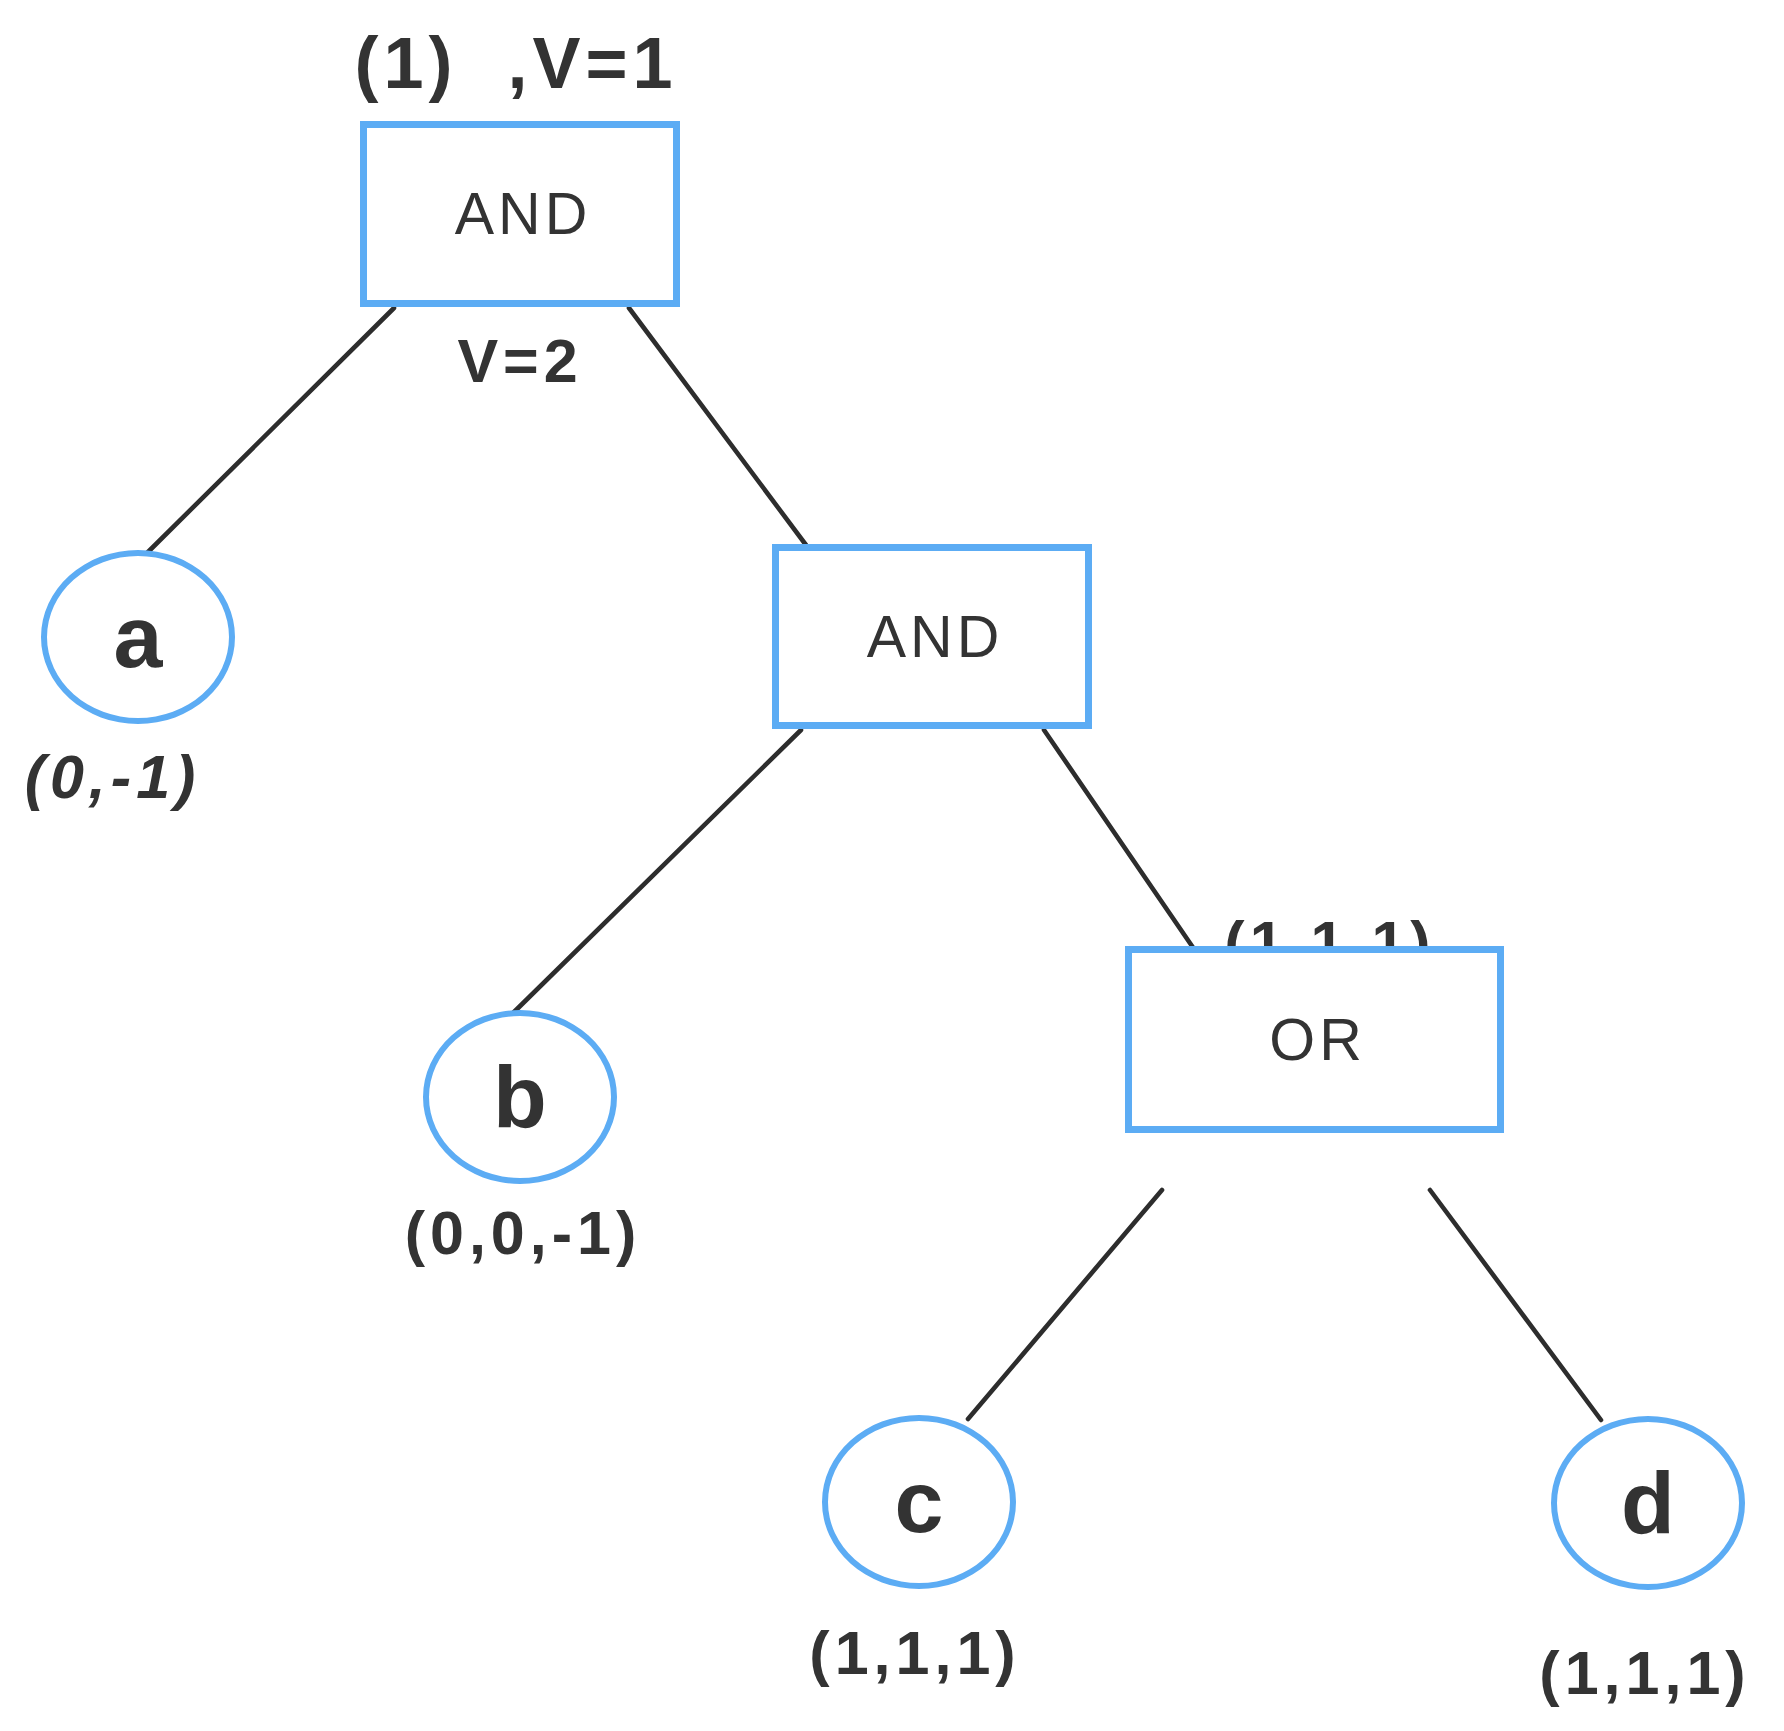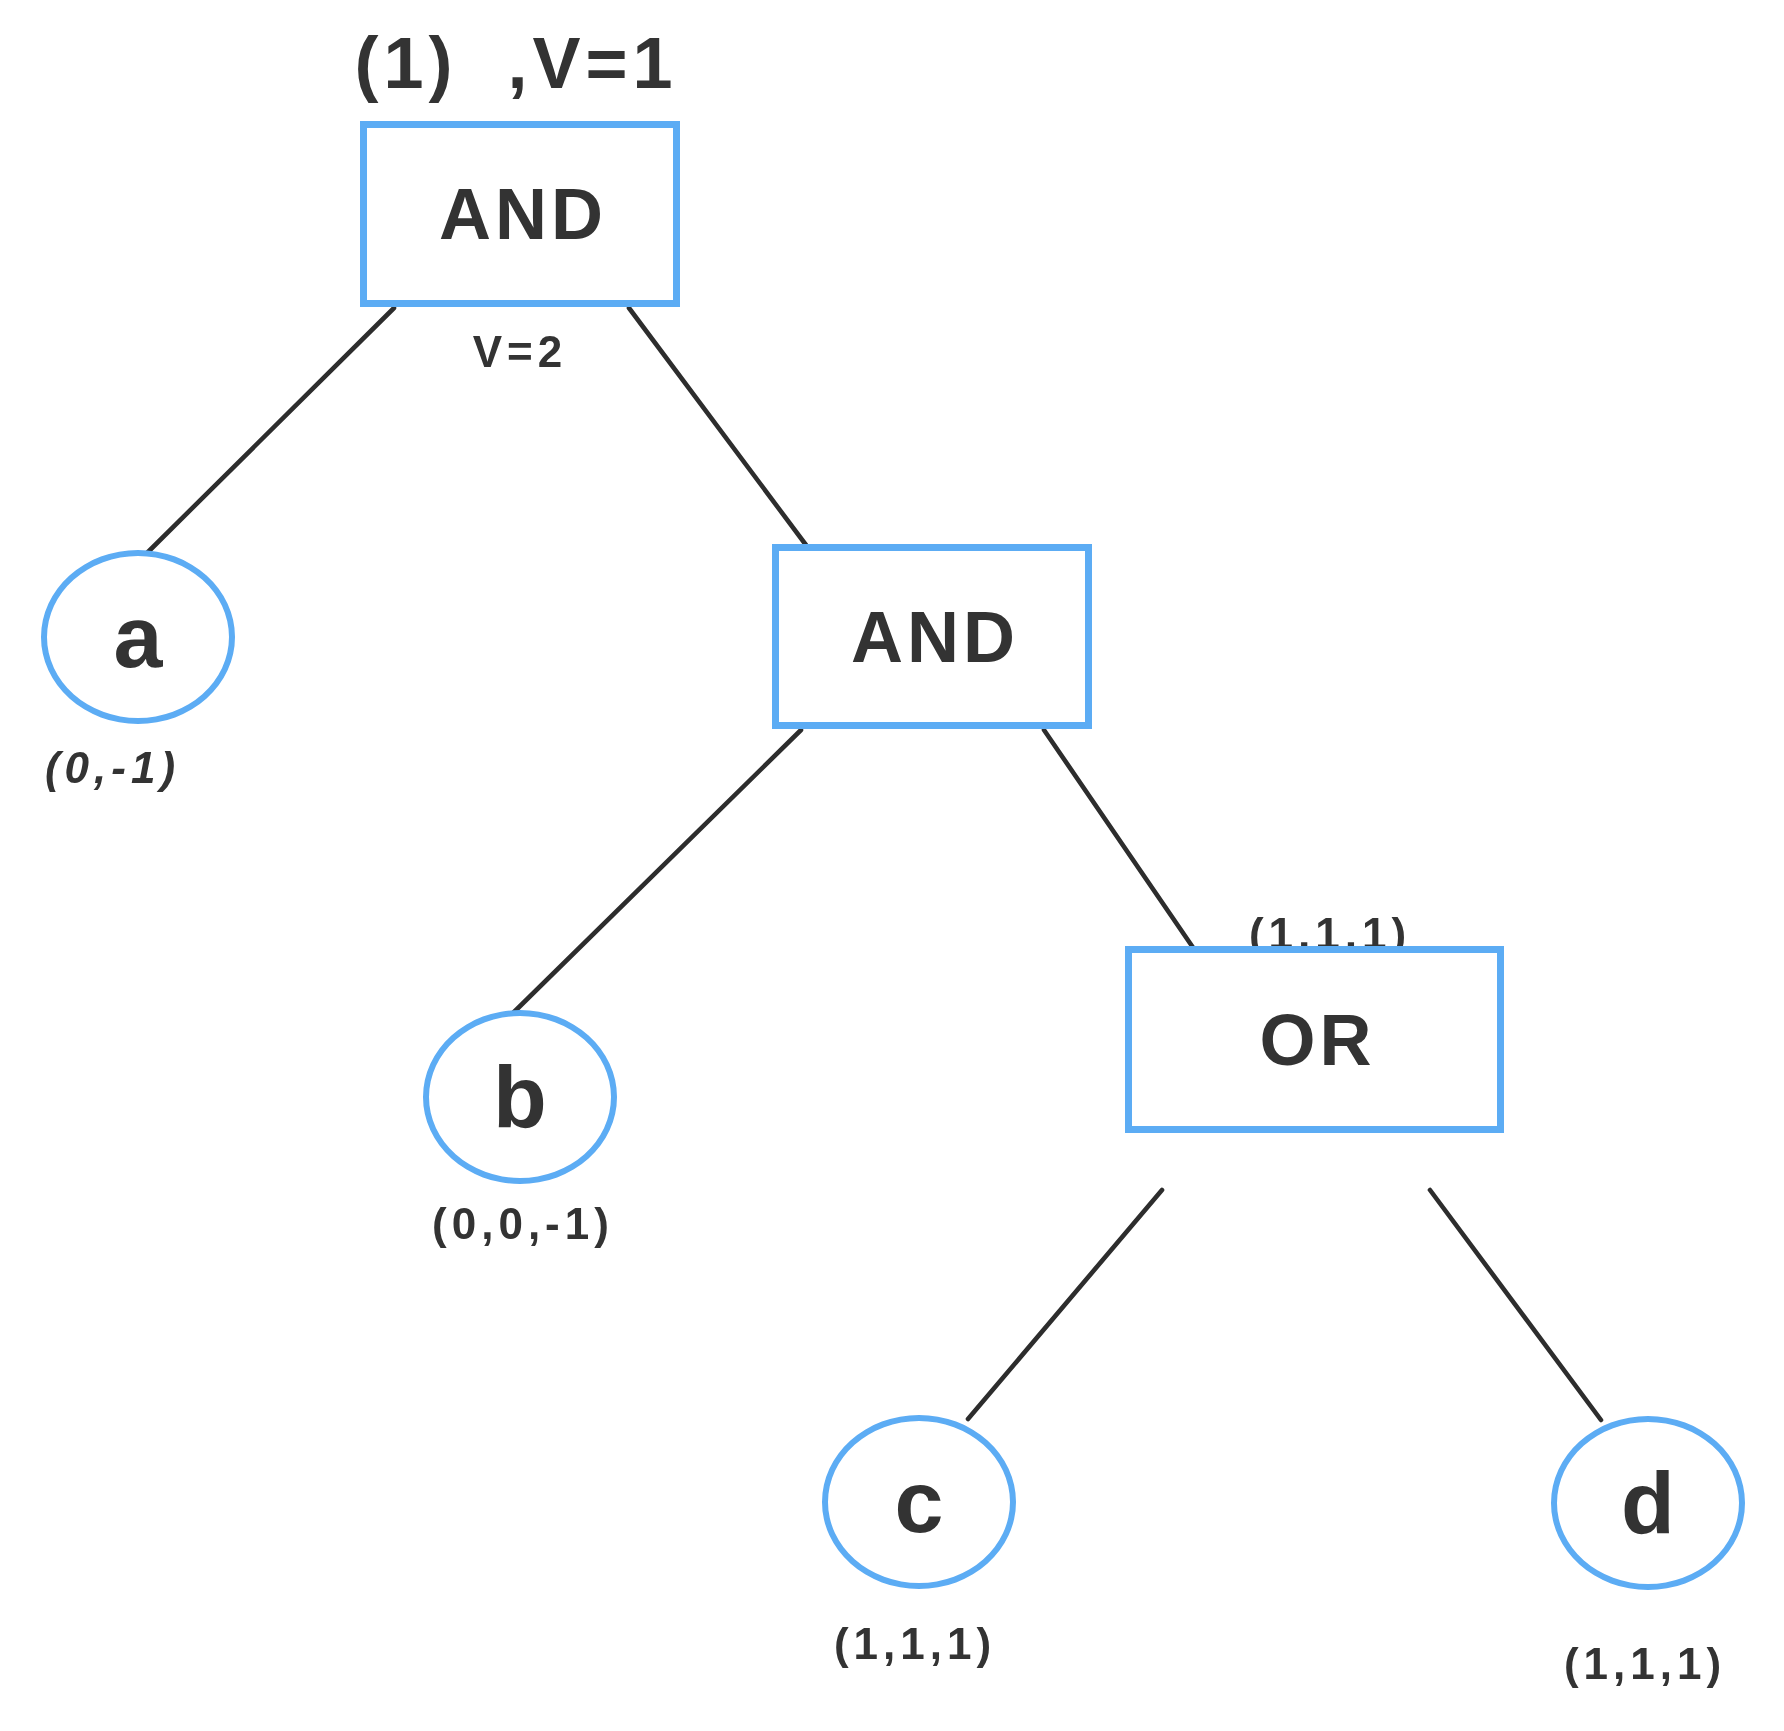--- a/index.html
+++ b/index.html
@@ -25,42 +25,42 @@
     left: 0; top: 0;
     width: 1784px; height: 1731px;
   }
   .gate {
     position: absolute;
     border: 7px solid var(--accent);
     background: var(--bg);
     display: flex;
     align-items: center;
     justify-content: center;
-    font-weight: bold;
-    font-size: 72px;
+    font-weight: normal;
+    font-size: 59px;
     letter-spacing: 4px;
     color: var(--text);
     padding-left: 6px;
   }
   .leaf {
     position: absolute;
     border: 6px solid var(--accent);
     border-radius: 50%;
     background: var(--bg);
     display: flex;
     align-items: center;
     justify-content: center;
     font-weight: bold;
     font-size: 88px;
     color: var(--text);
   }
   .annot {
     position: absolute;
     font-weight: bold;
-    font-size: 44px;
+    font-size: 61px;
     letter-spacing: 5px;
     text-align: center;
     white-space: pre;
     color: var(--text);
     line-height: 1.1;
   }
   .annot.title { font-size: 72px; }
 </style>
 </head>
 <body>

